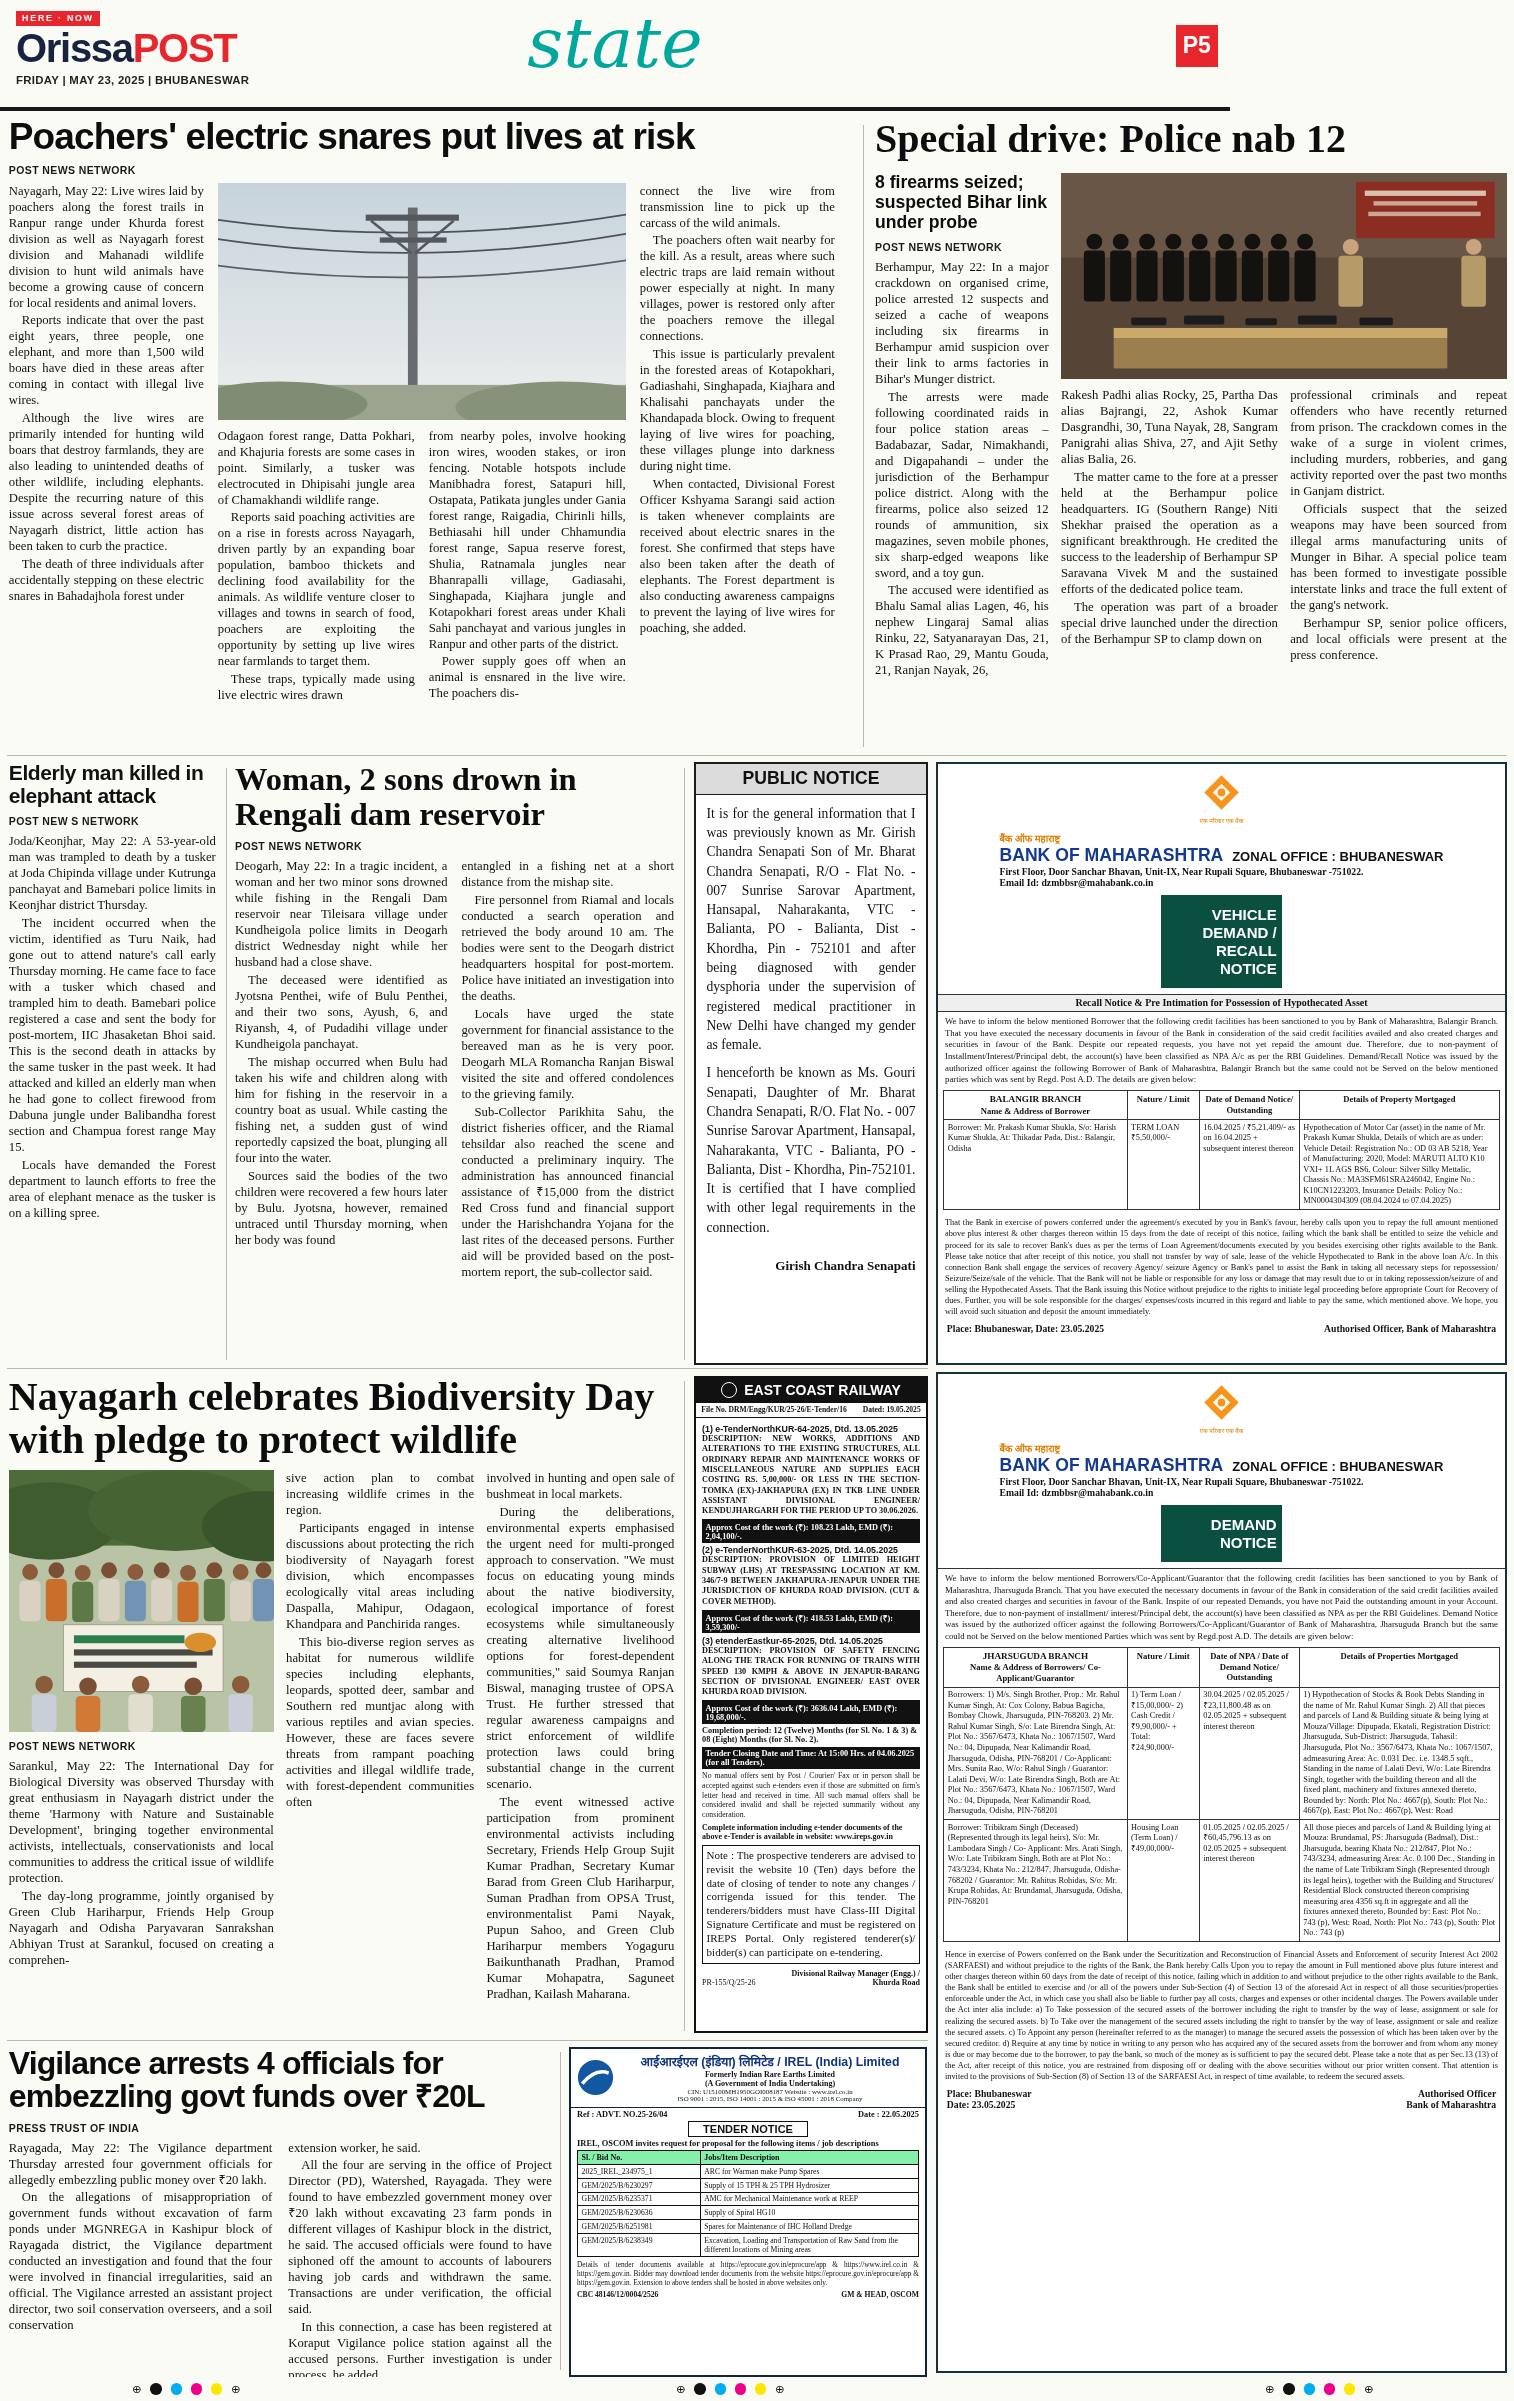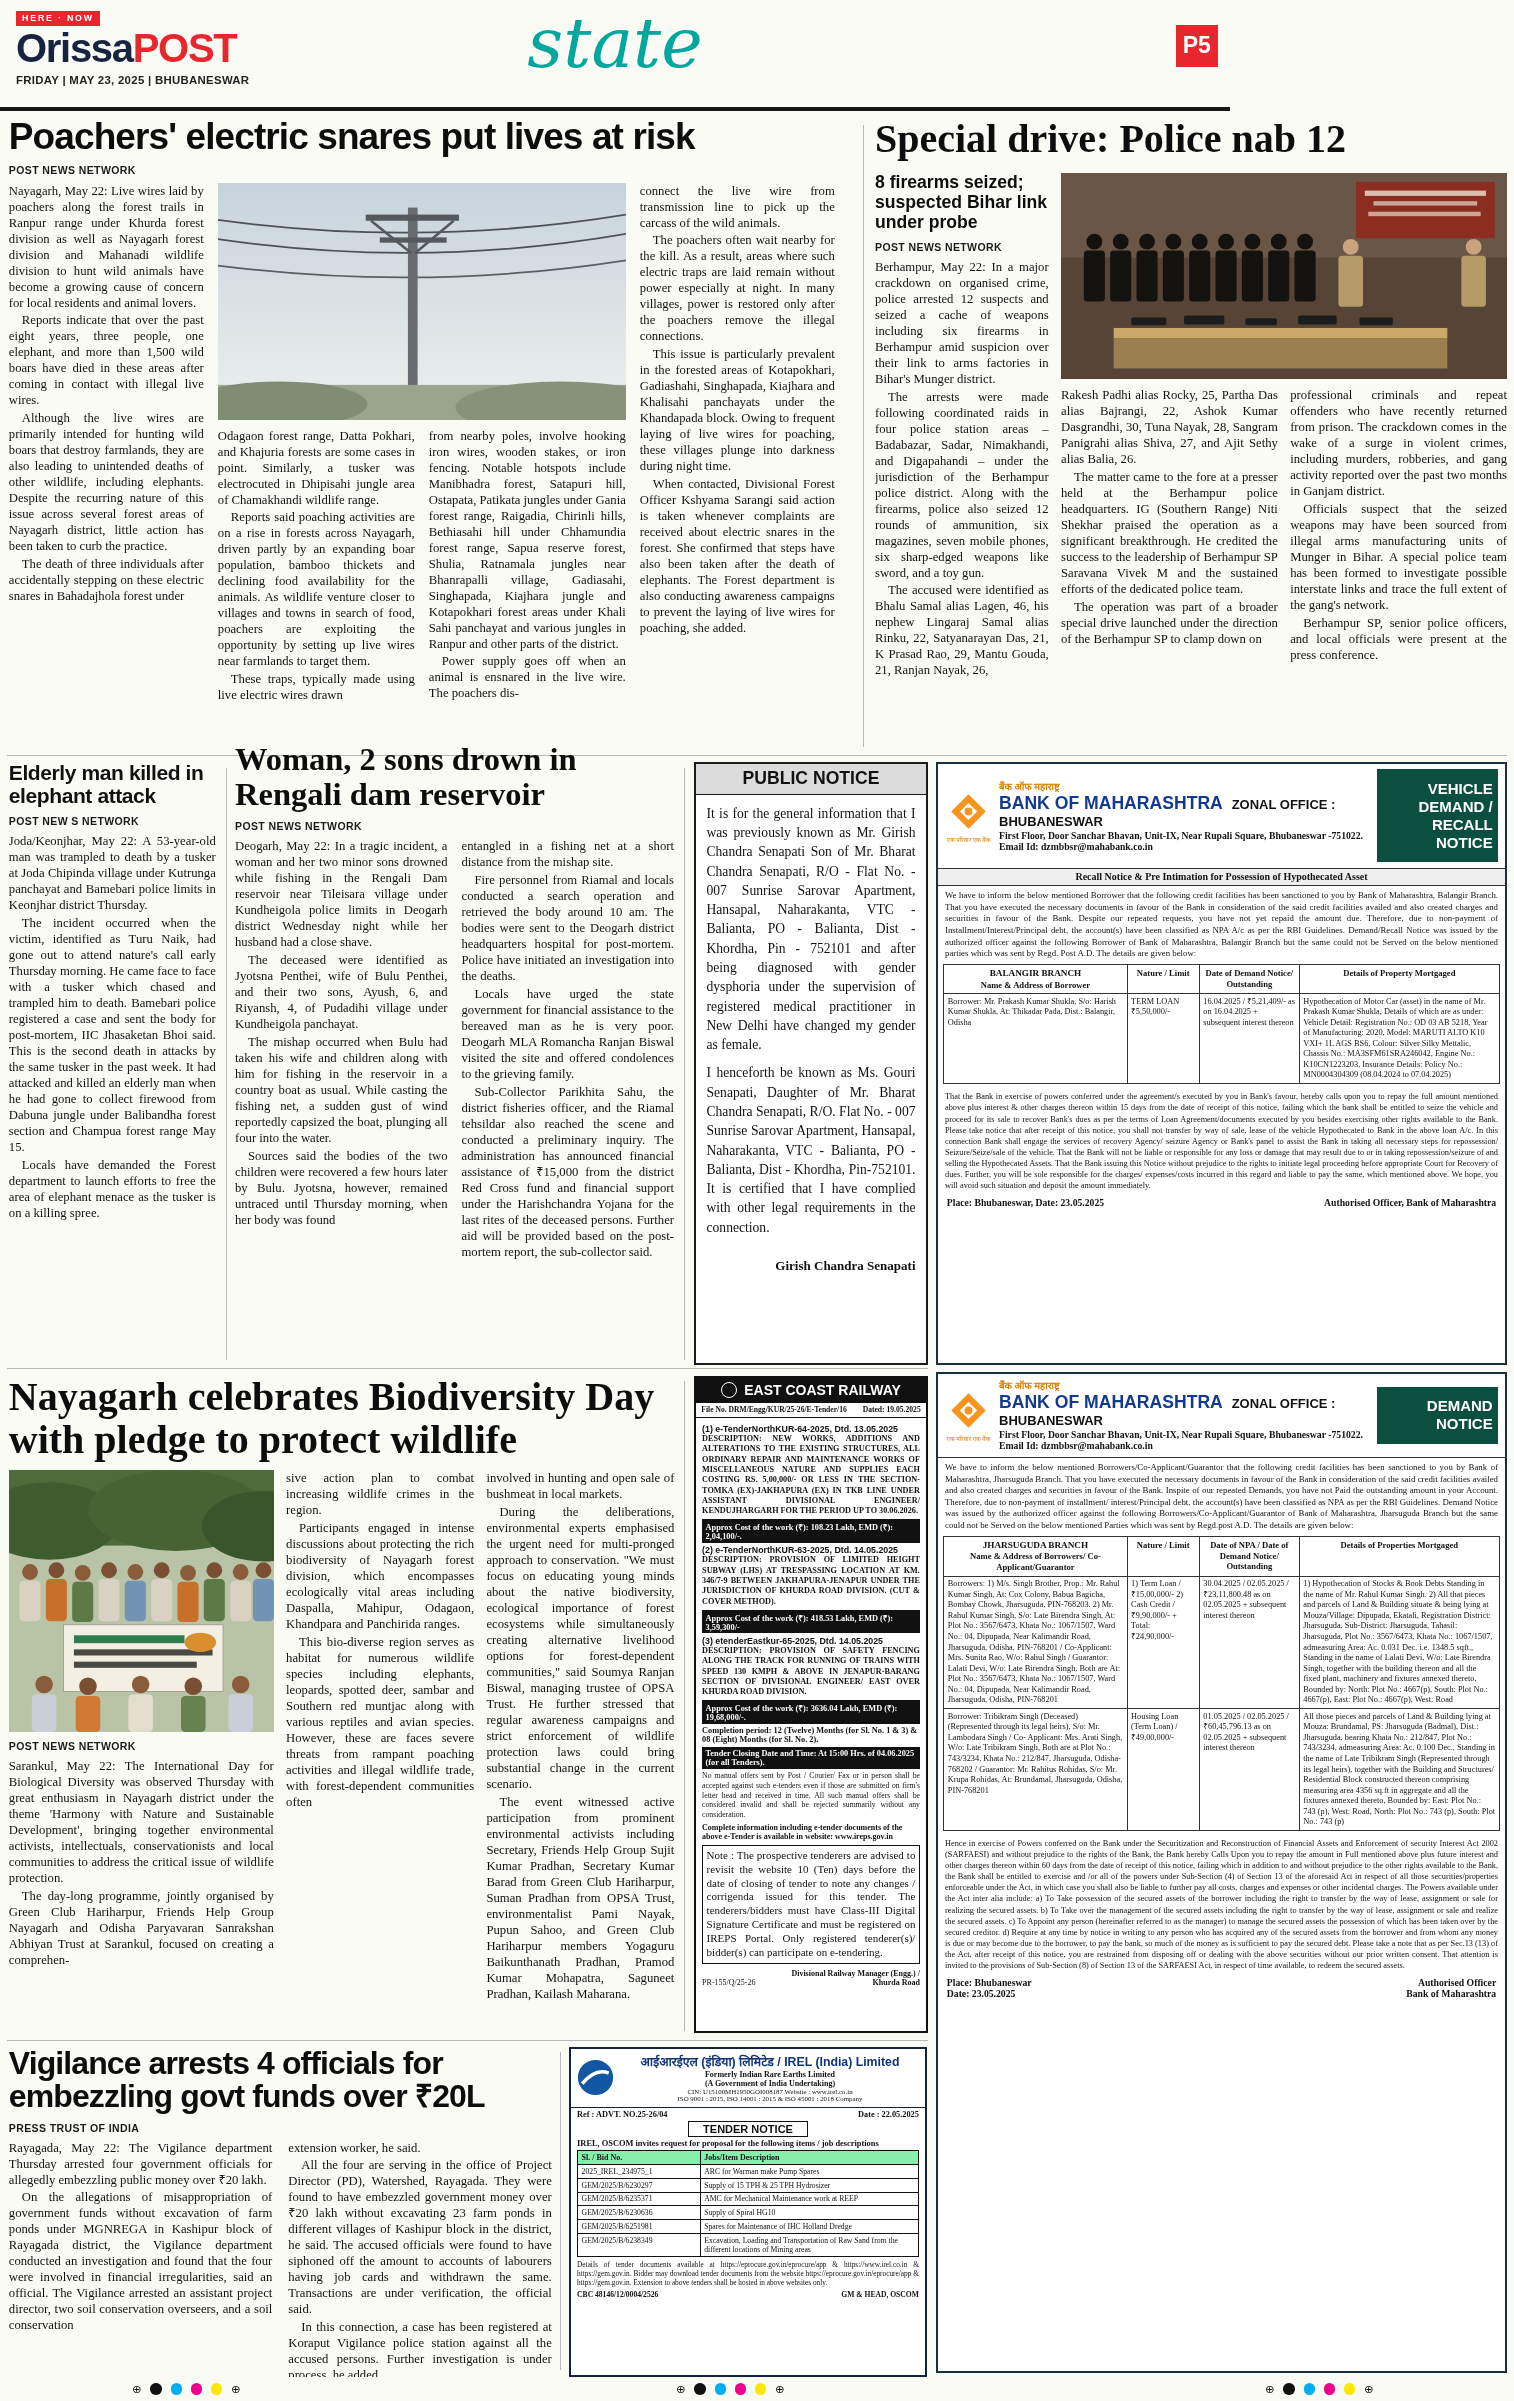--- a/index.html
+++ b/index.html
@@ -46,38 +46,38 @@
   .pol-right { width:446px; }
   .pol-right .photo-frame { width:446px; height:206px; }
   .pol-cols { display:flex; gap:12.3px; margin-top:8px; }
   .pol-cols .pc3 { width:217px; }
 
   
   #art-elephant { left:8.8px; top:762px; width:207px; height:603px; }
   #art-elephant h2 { font-size:21px; font-family:"Liberation Sans",sans-serif; font-weight:700; line-height:1.08; letter-spacing:-0.4px; }
 
   
-  #art-drown { left:235px; top:742px; width:439px; height:603px; }
+  #art-drown { left:235px; top:762px; width:439px; height:603px; }
   #art-drown h2 { font-size:32.5px; font-weight:700; line-height:1.08; }
   .drown-cols { display:flex; gap:14px; margin-top:5.3px; height:474px; }
   .dc { width:213px; }
 
   
   #box-public { left:694px; top:762px; width:234px; height:603px; border:2.2px solid #1c1c1c; background:#fff; }
   .pn-title { background:#dcdcdc; text-align:center; font:800 17.6px/1.7 "Liberation Sans",sans-serif; border-bottom:1.8px solid #1c1c1c; }
   .pn-body { padding:8.8px 10.5px; }
   .pn-body p { font-size:13.6px; line-height:1.42; text-align:justify; }
   .pn-body p + p { margin-top:8.8px; }
   .pn-sign { text-align:right; font-weight:700; font-size:13px; margin-top:12.3px; padding-right:10.5px; }
 
   
   .bom { border:2.6px solid #17323c; background:#fff; }
   #box-bom1 { left:936px; top:762px; width:571px; height:603px; }
   #box-bom2 { left:936px; top:1372px; width:571px; height:1001px; }
-  .bom-head { display:flex; gap:7px; padding:5.3px 7px; border-bottom:1.8px solid #333; align-items:center; }
+  .bom-head { display:flex; gap:7px; padding:5.3px 7px; border-bottom:1.8px solid #333; align-items:center;flex-direction:column; }
   .bom-logo { width:47px; height:47px; flex:none; }
   .bom-logo-tag { font-size:6.1px; color:#d97f00; text-align:center; }
   .bom-mid { flex:1; }
   .bom-hindi { font-size:9.7px; color:#d97f00; font-weight:700; }
   .bom-name { font:800 17.6px "Liberation Sans",sans-serif; color:#123a8f; display:inline; }
   .bom-office { font:800 13px "Liberation Sans",sans-serif; color:#111; display:inline; margin-left:5.3px; }
   .bom-addr { font-size:9.7px; font-weight:700; }
   .bom-email { font-size:9.7px; font-weight:700; }
   .bom-type { flex:none; width:121px; background:#0b4f41; color:#fff; font:800 15px/1.2 "Liberation Sans",sans-serif; text-align:right; padding:10.5px 5.3px; }
   .bom-sub { font-weight:700; text-align:center; font-size:10px; padding:2.6px; border-bottom:1.3px solid #333; background:#efefef; }

